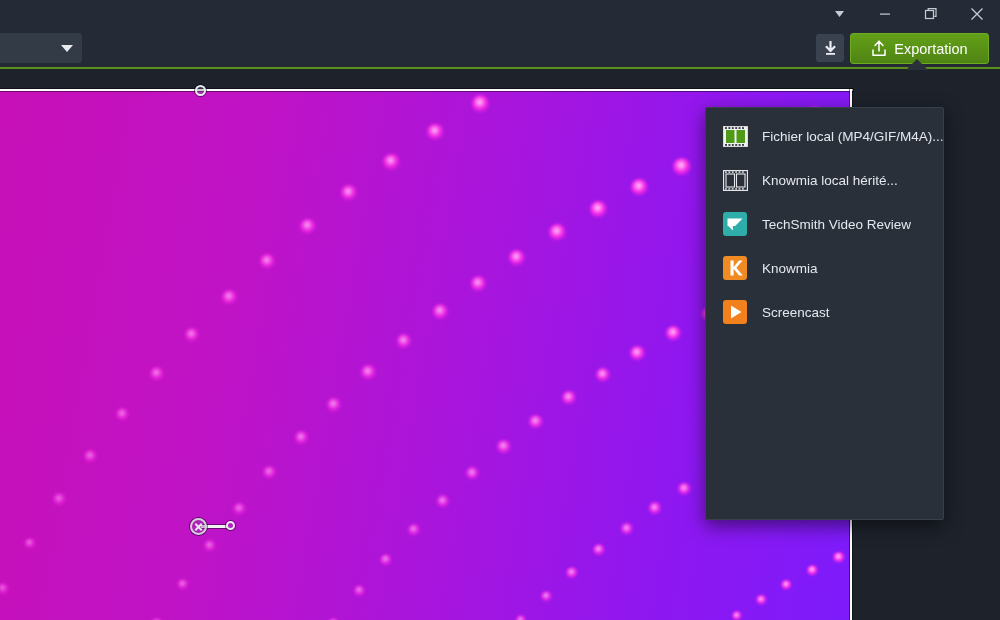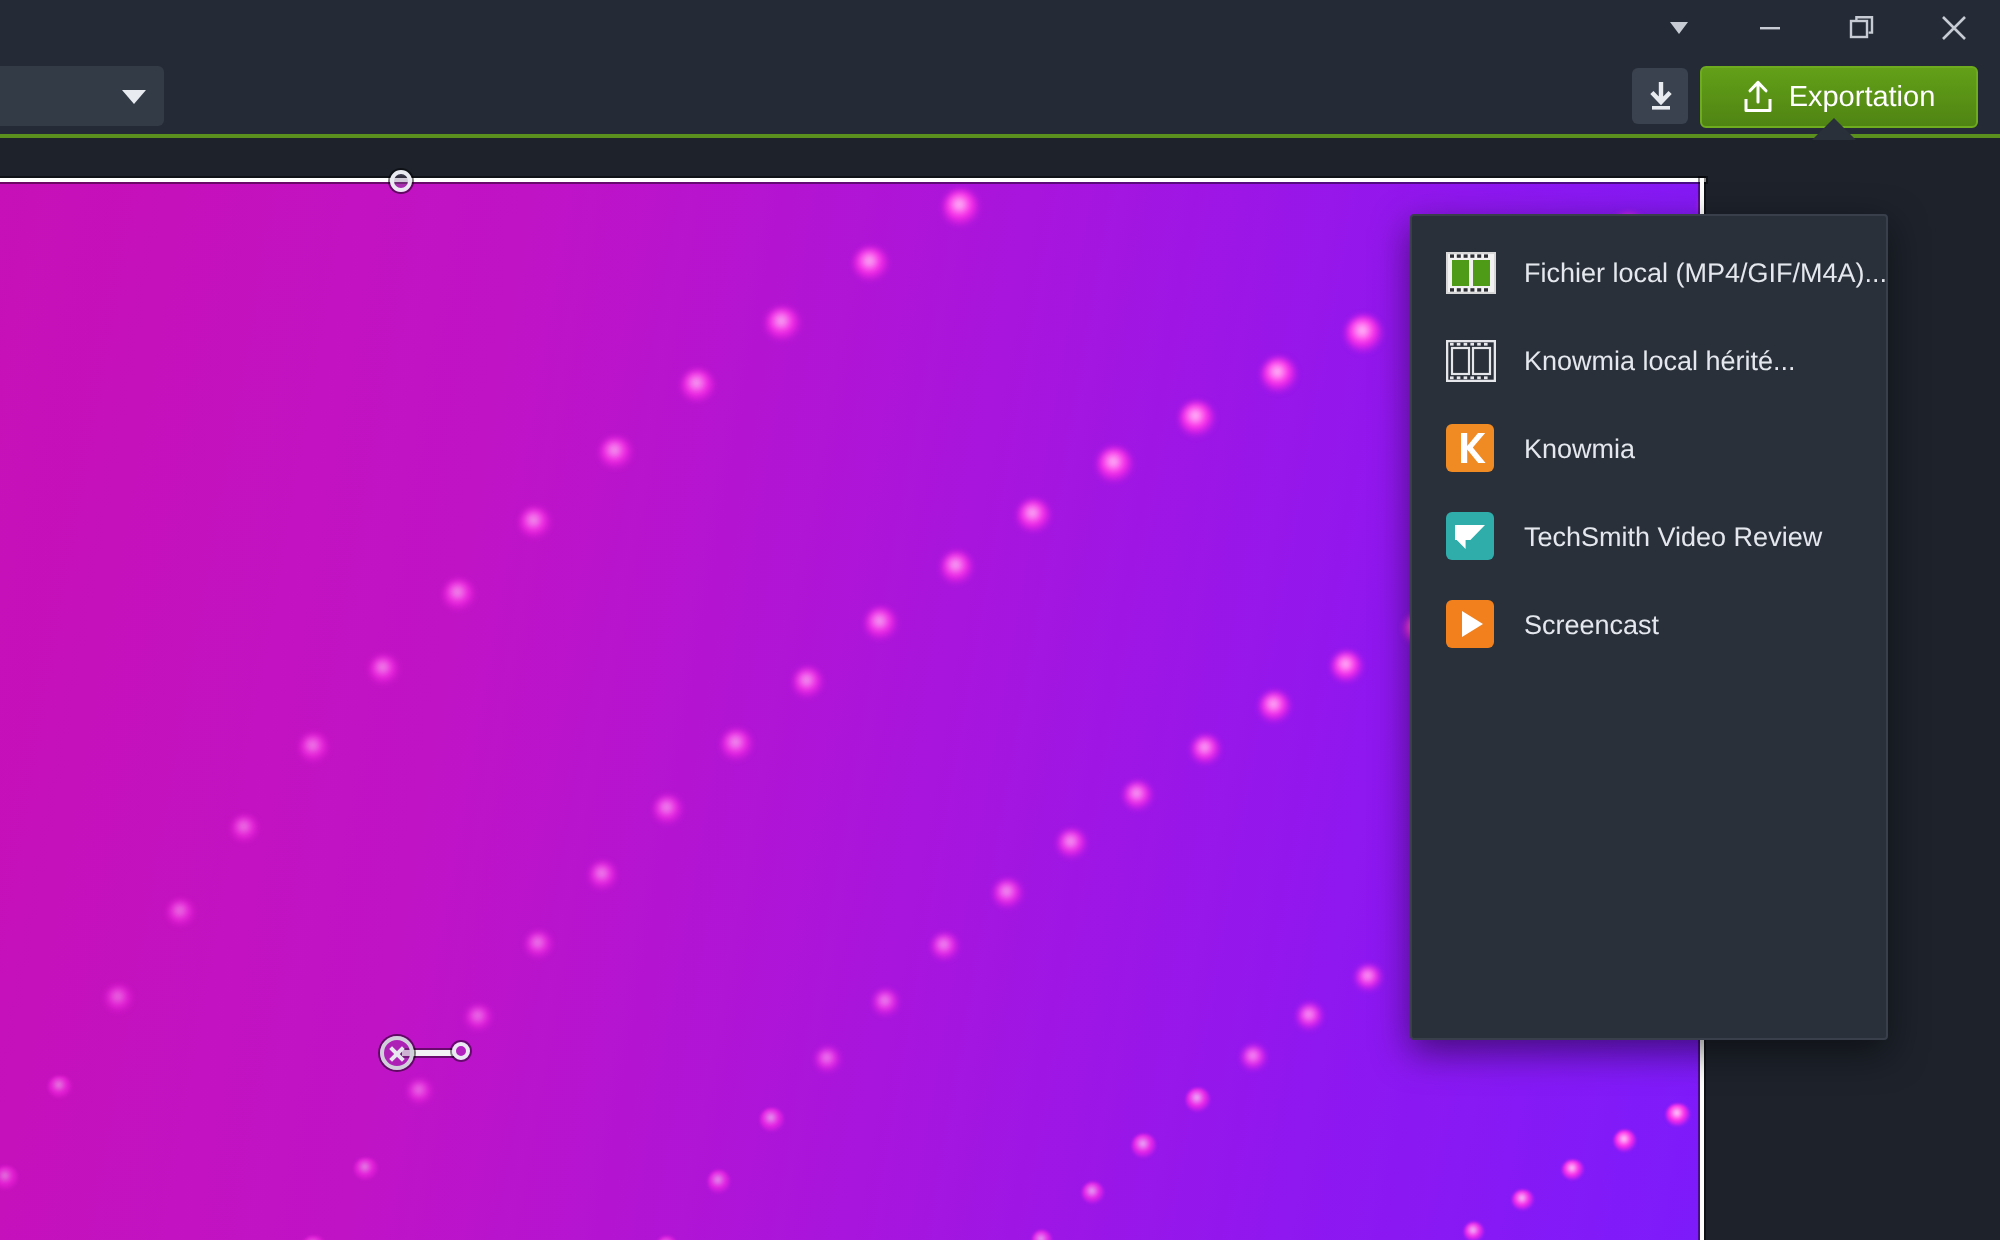--- a/index.html
+++ b/index.html
@@ -357,35 +357,35 @@
               <rect x="19" y="18.2" width="1.8" height="1.4"></rect>
           </g>
         </svg>
       </span>
       <span>Knowmia local hérité...</span>
     </div>
 
     <div class="menu-item">
       <span class="menu-icon">
         <svg width="24" height="24" viewBox="0 0 24 24">
+          <rect width="24" height="24" rx="3" fill="#2fadab"></rect>
+          <path d="M4.5 6.5 H19.5 L12.2 14 H9.8 V18.5 L5.4 14 H4.5 Z" fill="#ffffff"></path>
+        </svg>
+      </span>
+      <span>TechSmith Video Review</span>
+    </div>
+
+    <div class="menu-item">
+      <span class="menu-icon">
+        <svg width="24" height="24" viewBox="0 0 24 24">
           <rect width="24" height="24" rx="3" fill="#f08a22"></rect>
           <path d="M7.5 4.5 H10.6 V11 L16 4.5 H19.6 L13.4 11.8 L19.8 19.5 H16.1 L10.6 12.8 V19.5 H7.5 Z" fill="#ffffff"></path>
         </svg>
       </span>
       <span>Knowmia</span>
-    </div>
-
-    <div class="menu-item">
-      <span class="menu-icon">
-        <svg width="24" height="24" viewBox="0 0 24 24">
-          <rect width="24" height="24" rx="3" fill="#2fadab"></rect>
-          <path d="M4.5 6.5 H19.5 L12.2 14 H9.8 V18.5 L5.4 14 H4.5 Z" fill="#ffffff"></path>
-        </svg>
-      </span>
-      <span>TechSmith Video Review</span>
     </div>
 
     <div class="menu-item">
       <span class="menu-icon">
         <svg width="24" height="24" viewBox="0 0 24 24">
           <rect width="24" height="24" rx="3" fill="#f2811d"></rect>
           <path d="M8 5.5 L18.5 12 L8 18.5 Z" fill="#ffffff"></path>
         </svg>
       </span>
       <span>Screencast</span>

